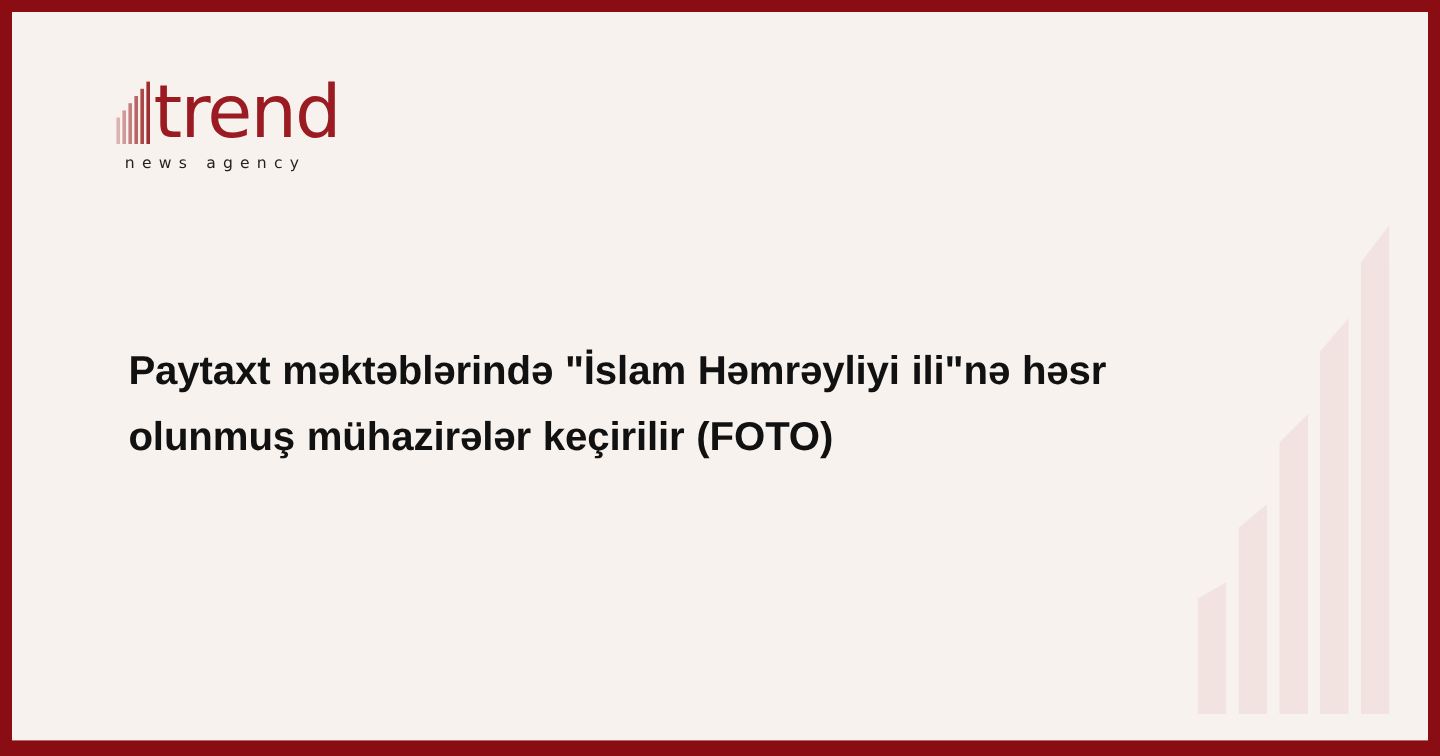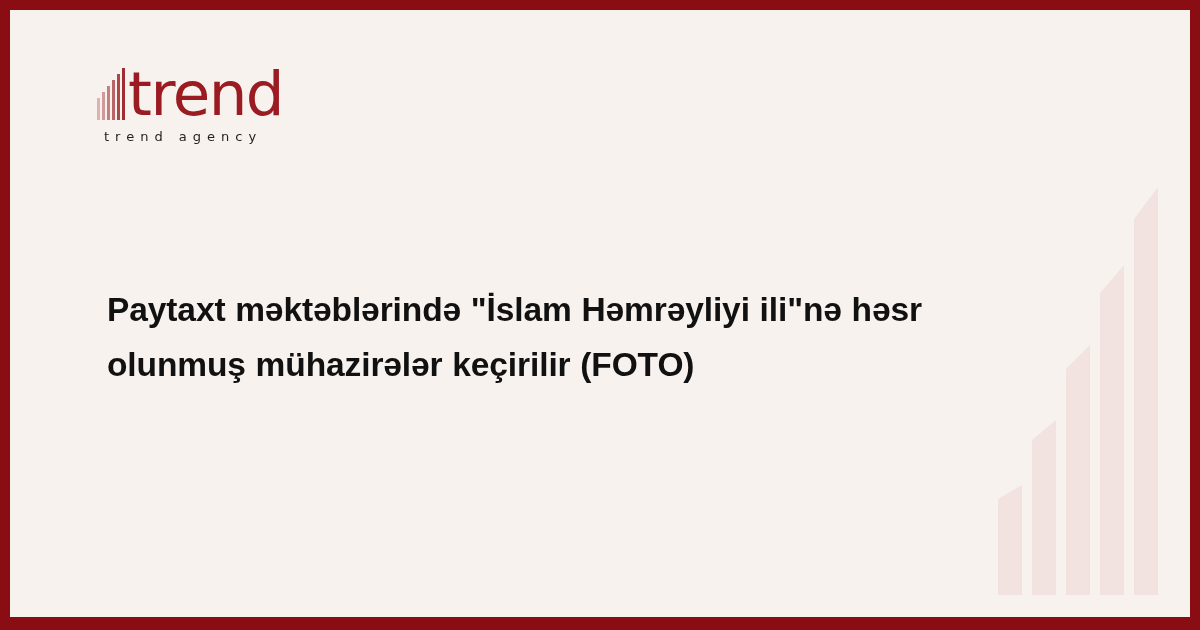--- a/index.html
+++ b/index.html
@@ -140,19 +140,19 @@
         <div class="logo-bars">
           <span></span>
           <span></span>
           <span></span>
           <span></span>
           <span></span>
           <span></span>
         </div>
         <div class="logo-word">trend</div>
       </div>
-      <div class="logo-sub">trend agency</div>
+      <div class="logo-sub">news agency</div>
     </div>
 
     <h1 class="headline">Paytaxt məktəblərində "İslam Həmrəyliyi ili"nə həsr olunmuş mühazirələr keçirilir (FOTO)</h1>
 
   </div>
 </div>
 
 </body></html>

